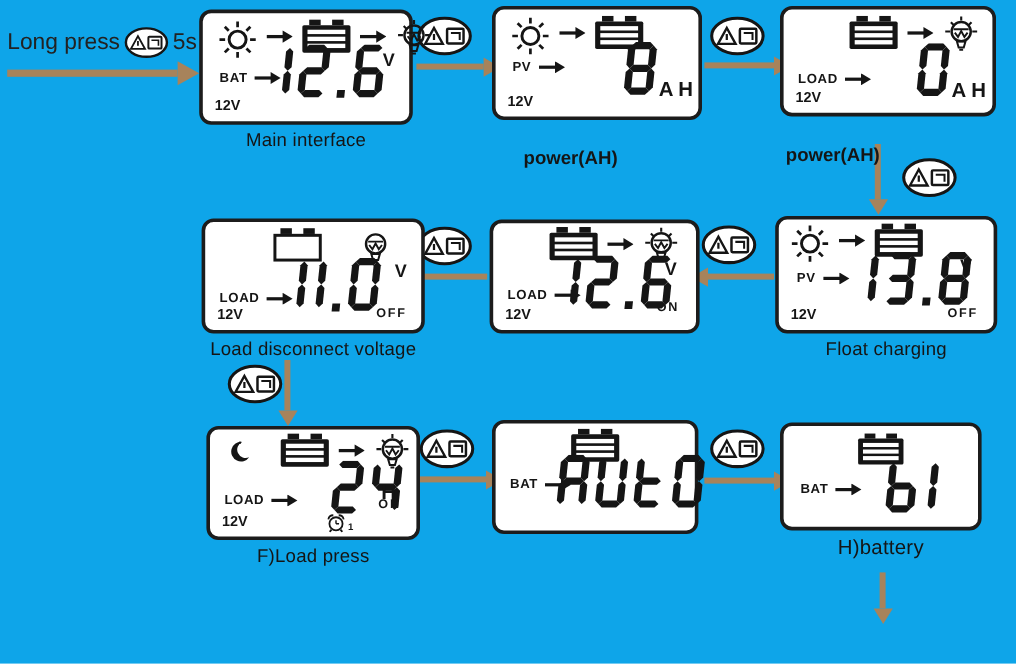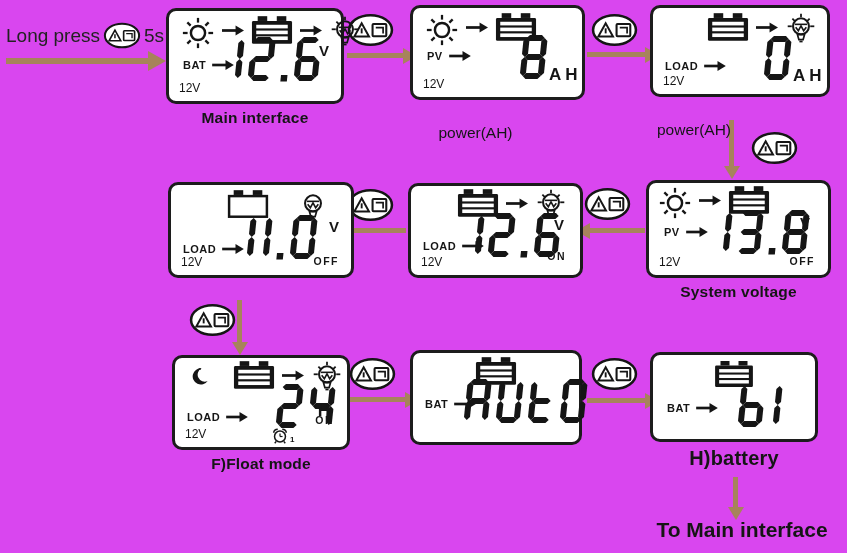--- a/index.html
+++ b/index.html
@@ -1,40 +1,40 @@
 <!DOCTYPE html>
 <html><head>
 <meta charset="utf-8">
 <style>
   :root{
     --brown:#a7835b;
     --ink:#151515;
   }
   *{box-sizing:border-box;margin:0;padding:0}
   body{background:#ffffff;font-family:"Liberation Sans",sans-serif;color:var(--ink)}
-  .stage{position:relative;width:847px;height:553px;background:#d946ef;overflow:hidden}
+  .stage{position:relative;width:847px;height:553px;background:#0ea5e9;overflow:hidden}
 
   
   .pgroup{position:absolute}
   .lcd{position:relative;background:#fff;border:3px solid #1c1c1c;border-radius:10px}
   .caption{position:absolute;left:50%;transform:translateX(-50%);top:calc(100% + 5px);
-           white-space:nowrap;font-weight:bold;font-size:15.5px;letter-spacing:.2px}
+           white-space:nowrap;font-weight:normal;font-size:15.5px;letter-spacing:.2px}
   .caption2{position:absolute;left:50%;transform:translateX(-50%);top:calc(100% + 24px);
-            white-space:nowrap;font-weight:normal;font-size:15.5px}
-  .cap-lg{font-size:20px}
+            white-space:nowrap;font-weight:bold;font-size:15.5px}
+  .cap-lg{font-size:17px}
   .shift-a{margin-left:-22px}
   .shift-b{margin-left:-46px}
 
   .icons{position:absolute;display:flex;align-items:flex-start;gap:7px}
   .icons .flowarr{margin-top:9px}
   .side{position:absolute;display:flex;align-items:center;gap:5px;
         font-weight:bold;font-size:11px;letter-spacing:.5px}
   .value{position:absolute;line-height:0}
   .unit{position:absolute;font-weight:bold;font-size:15px}
-  .corner{position:absolute;left:10px;bottom:6px;font-weight:normal;font-size:12px}
+  .corner{position:absolute;left:10px;bottom:6px;font-weight:bold;font-size:12px}
   .status{position:absolute;font-weight:bold;font-size:10.5px;letter-spacing:1.5px}
 
   
   .main  .icons{left:12px;top:5px}
   .main  .side{left:14px;top:48px}
   .main  .value{left:58px;top:26px}
   .main  .unit{right:12px;top:31px}
 
   .acc1  .icons{left:12px;top:5px}
   .acc1  .side{left:14px;top:42px}
@@ -401,20 +401,21 @@
                 <polygon points="3,22 6,25 6,38 3,41 0,38 0,25"></polygon>
                 <polygon points="3,3 6,6 6,19 3,22 0,19 0,6"></polygon>
               </g>
             </g>
           </svg>
         </div>
       <div class="unit">V</div>
       <div class="corner">12V</div>
       <div class="status">OFF</div>
     </div>
+    <div class="caption">Load disconnect voltage</div>
   </div>
 
   <div class="pgroup" style="left:408px;top:183px;width:175px">
     <div class="lcd rec" style="width:175px;height:95px">
       <div class="icons">
         <svg width="42" height="29">
             <use href="#battery-filled"></use>
           </svg>
         <svg class="flowarr" width="22" height="11">
             <use href="#flow"></use>
@@ -504,21 +505,21 @@
                 <polygon points="3,3 6,6 6,19 3,22 0,19 0,6"></polygon>
                 <polygon points="3,22 6,19 18,19 21,22 18,25 6,25"></polygon>
               </g>
             </g>
           </svg>
         </div>
       <div class="unit">V</div>
       <div class="corner">12V</div>
       <div class="status">OFF</div>
     </div>
-    <div class="caption">System voltage</div>
+    <div class="caption">Float charging</div>
   </div>
 
   <div class="pgroup" style="left:172px;top:355px;width:178px">
     <div class="lcd mode" style="width:178px;height:95px">
       <svg class="moon" width="20" height="20">
           <use href="#moon"></use>
         </svg>
       <div class="icons">
         <svg width="42" height="29">
             <use href="#battery-filled"></use>
@@ -558,21 +559,21 @@
       <div class="unit">H</div>
       <div class="corner">12V</div>
       <div class="status">ON</div>
       <div class="clock">
         <svg width="18" height="18">
             <use href="#alarm-clock"></use>
           </svg>
         <span class="clock-sub">1</span>
       </div>
     </div>
-    <div class="caption">F)Float mode</div>
+    <div class="caption">F)Load press</div>
   </div>
 
   <div class="pgroup" style="left:410px;top:350px;width:172px">
     <div class="lcd sys" style="width:172px;height:95px">
       <div class="icons">
         <svg width="42" height="29">
             <use href="#battery-filled"></use>
           </svg>
       </div>
       <div class="side">
@@ -646,15 +647,14 @@
                 <polygon points="21,3 24,6 24,19 21,22 18,19 18,6"></polygon>
                 <polygon points="21,22 24,25 24,38 21,41 18,38 18,25"></polygon>
               </g>
             </g>
           </svg>
         </div>
     </div>
     <div class="caption cap-lg">H)battery</div>
   </div>
 
-  <div class="footer">To Main interface</div>
 
 </div>
 
 </body></html>

